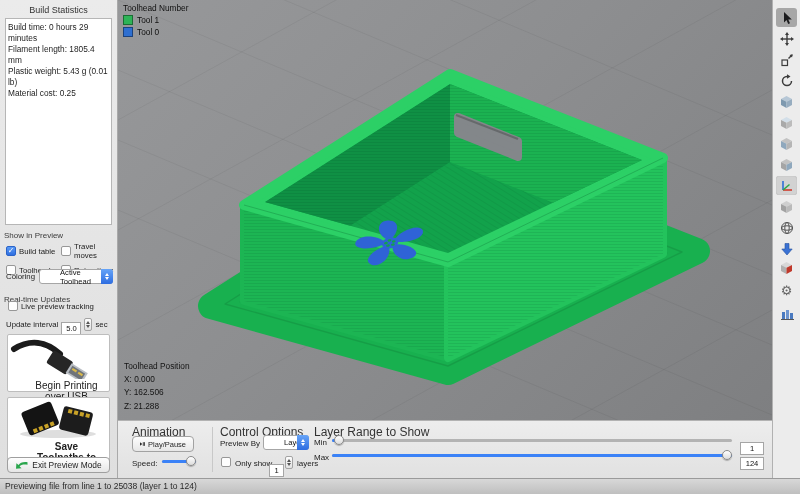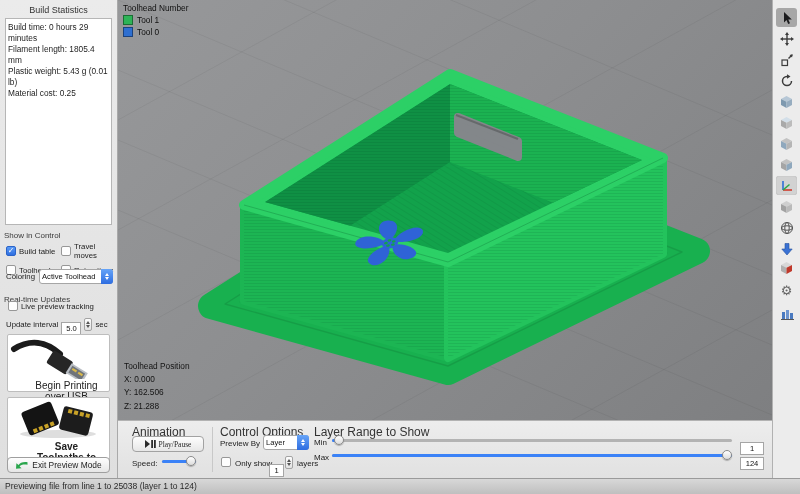--- a/index.html
+++ b/index.html
@@ -20,21 +20,21 @@
   .box{width:10px;height:10px;box-sizing:border-box;border:1px solid #979797;background:#fdfdfd;
        border-radius:2px;display:flex;align-items:center;justify-content:center;flex:none;}
   .box.on{background:linear-gradient(#5a9bf6,#2f6fe0);border-color:#2a63c8;}
   .tick{color:#fff;font-size:8px;line-height:8px;}
   .chk-grid{position:absolute;left:6px;top:242px;width:110px;display:grid;
             grid-template-columns:55px 56px;row-gap:5px;}
   .coloring-row{position:absolute;left:6px;top:269px;display:flex;align-items:center;gap:4px;
                 font-size:7.8px;color:#222;}
   .select{position:relative;display:flex;align-items:center;background:#fff;height:15px;
           border:1px solid #a6a6a6;border-radius:3px;box-sizing:border-box;font-size:7.6px;
-          color:#111;padding:0 15px 0 2px;}
+          color:#111;padding:0 15px 0 20px;}
   .sel-step{position:absolute;right:-1px;top:-1px;bottom:-1px;width:12px;border-radius:0 3px 3px 0;
             background:linear-gradient(#66a4f8,#2e6de0);display:flex;flex-direction:column;
             align-items:center;justify-content:center;gap:1px;}
   .tri{width:0;height:0;border-left:2.5px solid transparent;border-right:2.5px solid transparent;}
   .tri.up{border-bottom:3px solid #fff}
   .tri.down{border-top:3px solid #fff}
   #rt-chk{position:absolute;left:8px;top:301px;}
   .interval-row{position:absolute;left:6px;top:314px;display:flex;align-items:center;gap:3px;
                 font-size:7.8px;color:#222;}
   .num-field{background:#fff;border:1px solid #a5a5a5;box-sizing:border-box;font-size:7.6px;
@@ -66,24 +66,24 @@
   #sw-t0{background:#2e6fd1}
   .mode-label{position:absolute;left:0;right:0;top:3px;text-align:center;font-size:8.5px;color:#1b1b1b;}
   .th-pos{position:absolute;left:6px;bottom:7px;font-size:8.3px;color:#141414;line-height:1.6;}
   
   .controlbar{position:absolute;left:118px;top:420px;width:654px;height:58px;box-sizing:border-box;
               background:linear-gradient(#ededed,#e1e1e1);border-top:1px solid #b2b2b2;
               font-size:8px;color:#222;}
   .controlbar .abs{position:absolute;}
   .group-title{font-size:12px;color:#333;}
   #anim-title{left:14px;top:4px}
-  .pp-btn{left:14px;top:15px;width:72px;height:16px;box-sizing:border-box;
+  .pp-btn{left:14px;top:15px;width:62px;height:16px;box-sizing:border-box;
           background:linear-gradient(#fdfdfd,#e7e7e7);border:1px solid #a2a2a2;border-radius:4px;
           display:flex;align-items:center;justify-content:center;gap:3px;font-size:7.5px;color:#1e1e1e;
-          font-family:Liberation Serif, serif;padding:7px;}
+          font-family:Liberation Sans, sans-serif;padding:7px;}
   #speed-label{left:14px;top:38px}
   .slider{height:10px;}
   .track{position:absolute;left:0;right:0;top:3.5px;height:3px;background:#b3b3b3;border-radius:2px;}
   .fill{position:absolute;left:0;top:3.5px;height:3px;background:#3b82f7;border-radius:2px;}
   .knob{position:absolute;top:0;width:10px;height:10px;box-sizing:border-box;border-radius:50%;
         background:linear-gradient(#ffffff,#dcdcdc);border:1px solid #8b8b8b;
         box-shadow:0 1px 1px rgba(0,0,0,.25);}
   #speed-slider{left:44px;top:35px;width:34px}
   .vdiv{position:absolute;top:6px;bottom:6px;width:1px;background:#c8c8c8;}
   #opt-title{left:102px;top:4px}
@@ -121,21 +121,21 @@
 
   <aside class="sidebar">
     <div class="sb-title">Build Statistics</div>
     <div class="stats-box">
       <div>Build time: 0 hours 29 minutes</div>
       <div>Filament length: 1805.4 mm</div>
       <div>Plastic weight: 5.43 g (0.01 lb)</div>
       <div>Material cost: 0.25</div>
     </div>
 
-    <div class="sec-label" id="lbl-show">Show in Control</div>
+    <div class="sec-label" id="lbl-show">Show in Preview</div>
     <div class="chk-grid">
       <label class="chk">
         <span class="box on">
             <span class="tick">✓</span>
           </span>
         <span>Build table</span>
       </label>
       <label class="chk">
         <span class="box"></span>
         <span>Travel moves</span>

